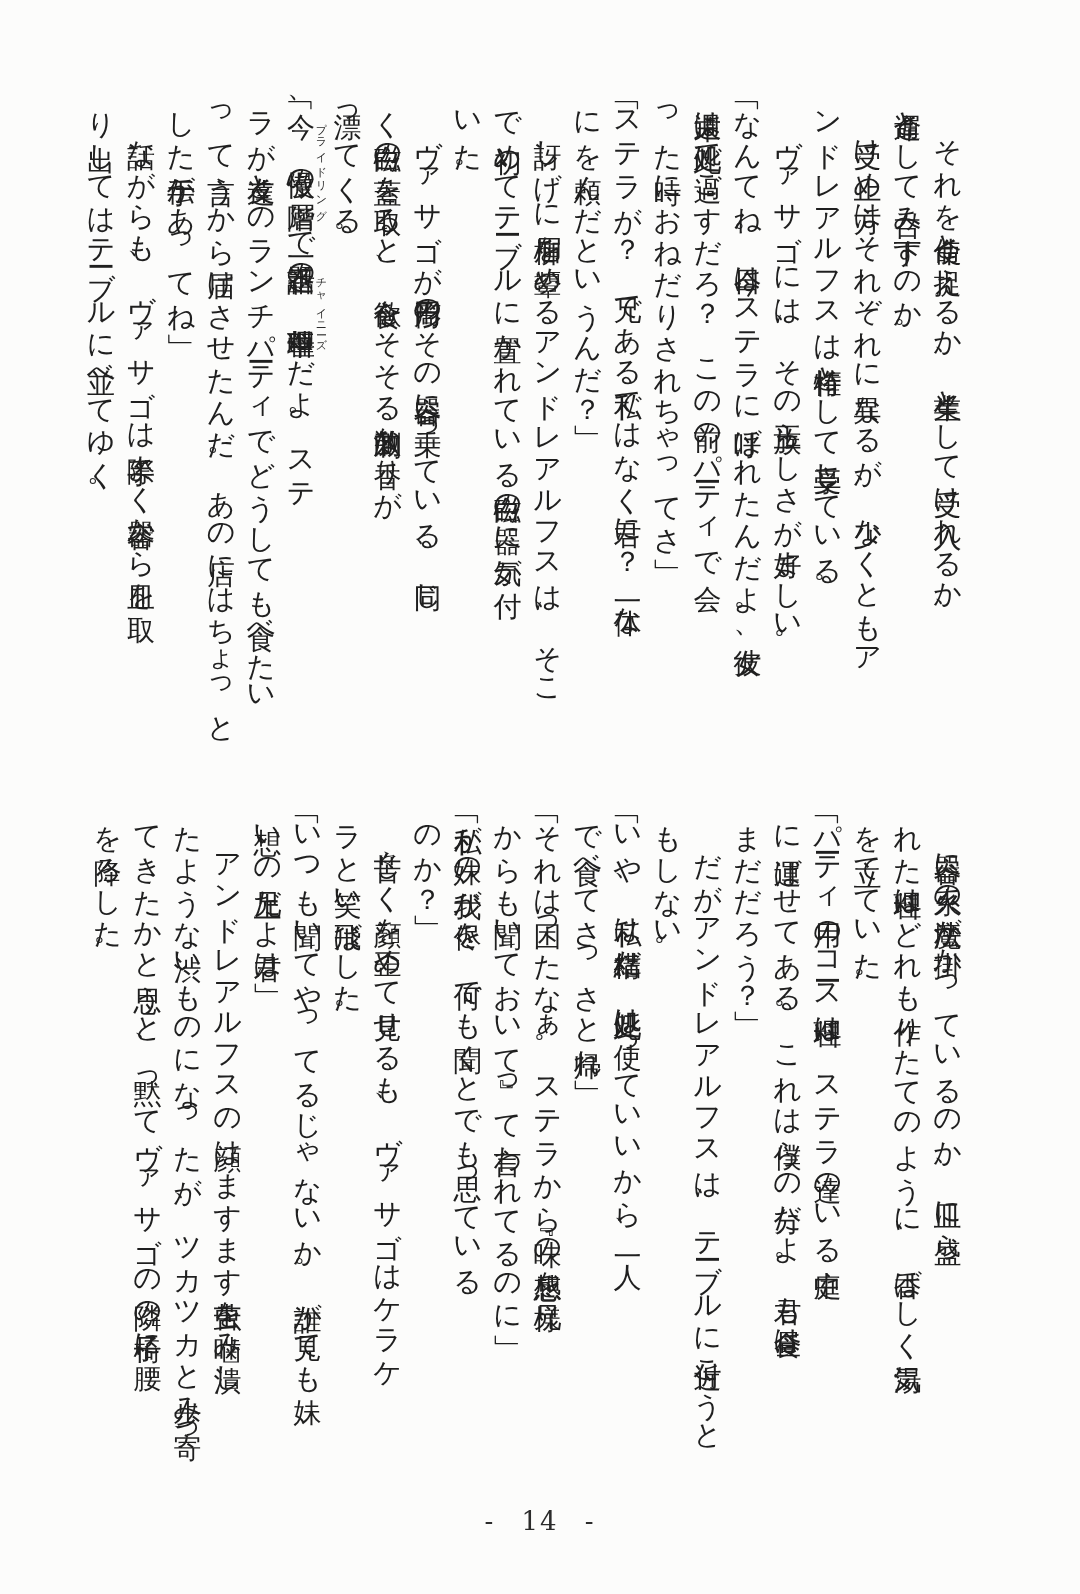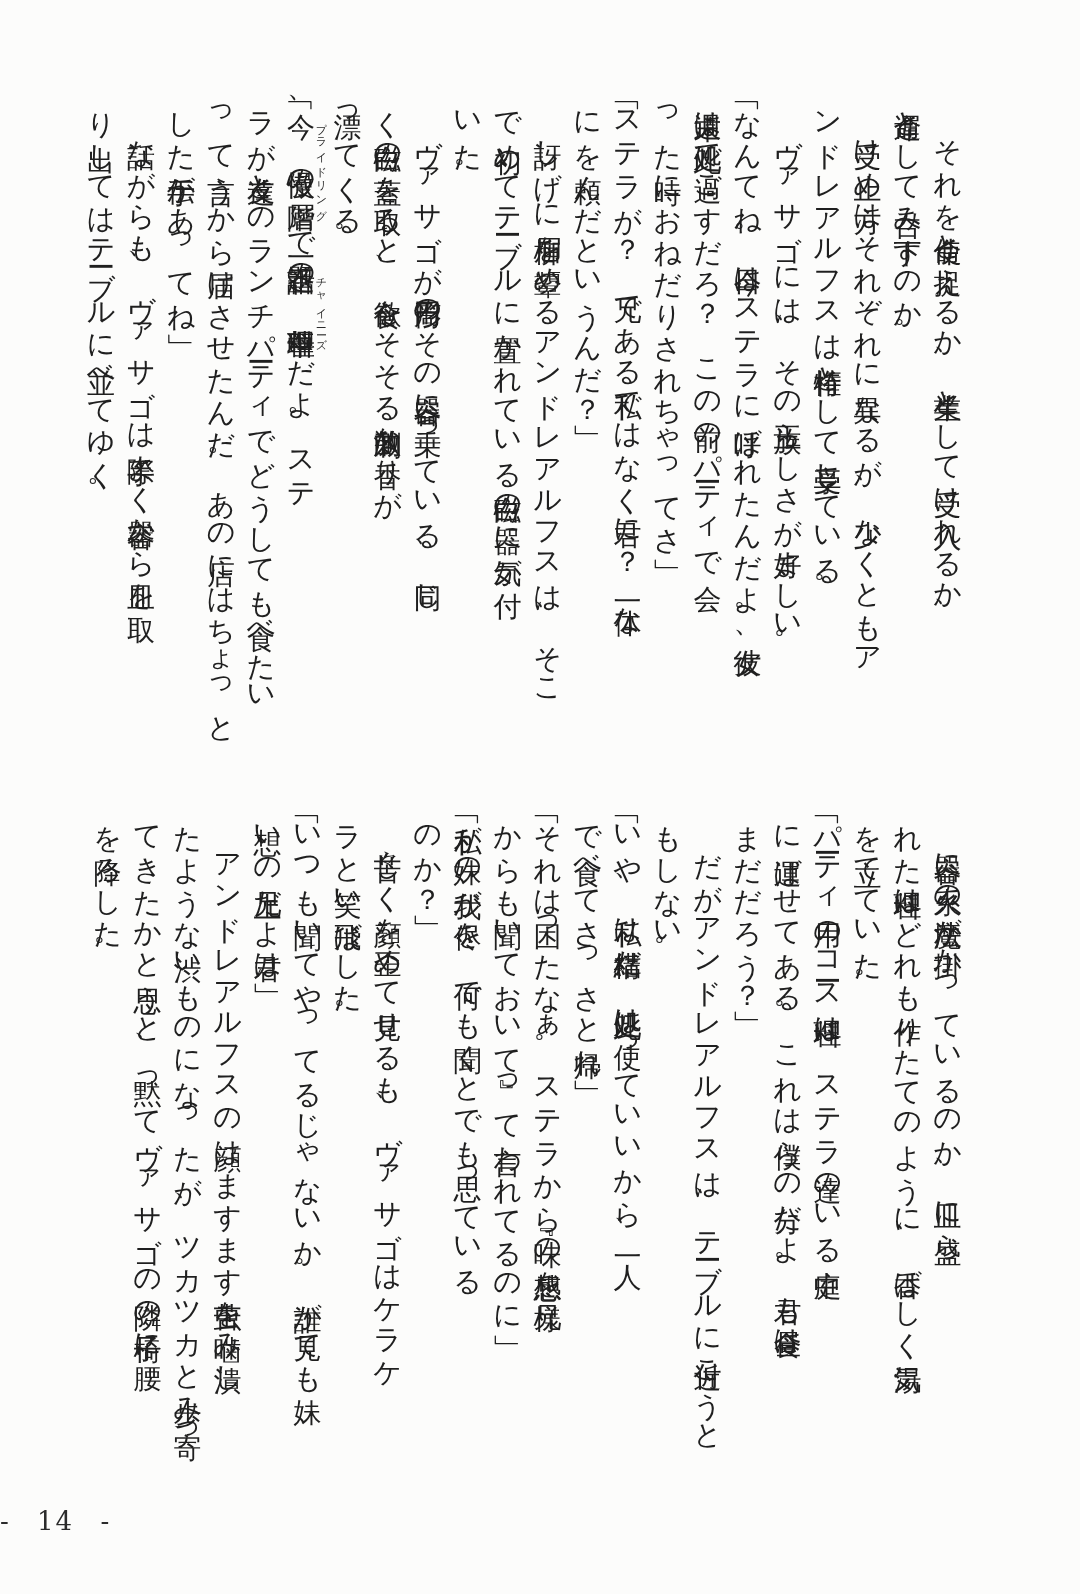--- a/index.html
+++ b/index.html
@@ -48,20 +48,21 @@
   ruby rt {
     font-size: 11px;
     letter-spacing: 2px;
     color: #2a2a2a;
   }
   .page-number {
     position: absolute;
     top: 1506px;
     left: 0;
     width: 100%;
+    text-align: center;
     font-size: 26px;
     color: #2b2b2b;
     word-spacing: 16px;
     letter-spacing: 2px;
   }
 </style>
 </head>
 <body>
 
 <div class="page">

